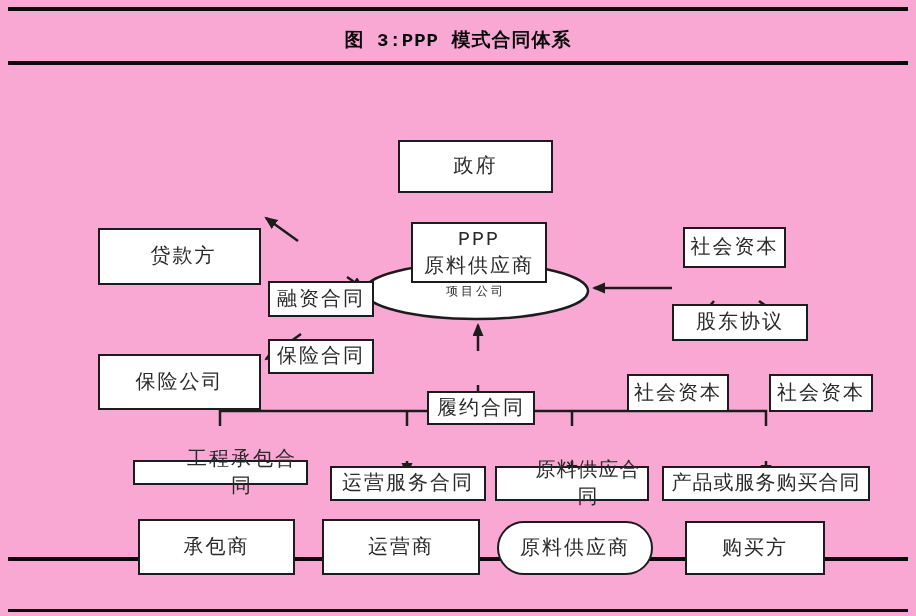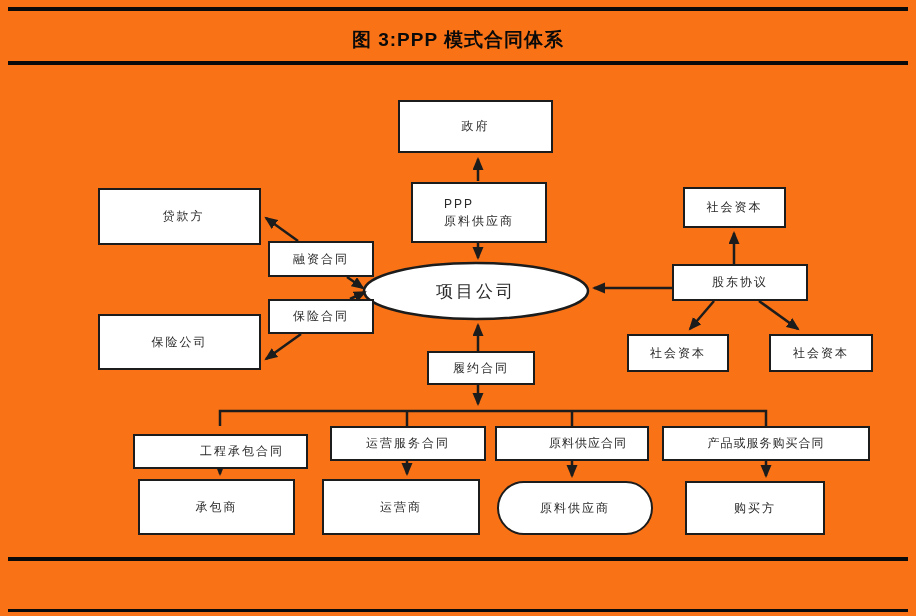--- a/index.html
+++ b/index.html
@@ -1,21 +1,21 @@
 <!DOCTYPE html>
 <html><head>
 <meta charset="utf-8">
 <style>
   html, body { margin: 0; padding: 0; background: #ffffff; }
   .figure {
     position: relative;
     width: 916px;
     height: 616px;
-    background: #f97316;
-    font-family: Liberation Sans, sans-serif;
+    background: #f9a8d4;
+    font-family: Liberation Mono, monospace;
     color: #1c1c1c;
     overflow: hidden;
   }
   .rule {
     position: absolute;
     left: 8px;
     right: 8px;
     background: #0a0a0a;
   }
   .figure-title {
@@ -29,35 +29,36 @@
     color: #0a0a0a;
   }
   .node {
     position: absolute;
     box-sizing: border-box;
     border: 2.5px solid #1c1c1c;
     background: #ffffff;
     display: flex;
     align-items: center;
     justify-content: center;
-    text-align: left;
-    font-size: 12px;
+    text-align: center;
+    font-size: 20px;
     letter-spacing: 2px;
     color: #2a2a2a;
     line-height: 1.35;
+    margin-top: 40px;
   }
   .node.thin { border-width: 2px; }
   .ellipse-label {
     position: absolute;
     left: 364px; top: 263px;
     width: 224px; height: 56px;
     display: flex;
     align-items: center;
     justify-content: center;
-    font-size: 17px;
+    font-size: 12px;
     letter-spacing: 3px;
     color: #2a2a2a;
   }
   svg.wires { position: absolute; left: 0; top: 0; pointer-events: none; }
   .source-note {
     position: absolute;
     left: 58px;
     top: 571px;
     font-size: 16px;
     font-weight: bold;
@@ -130,21 +131,21 @@
   <div class="node" style="left:683px; top:187px; width:103px; height:41px;">社会资本</div>
 
   <div class="node thin" style="left:672px; top:264px; width:136px; height:37px;">股东协议</div>
 
   <div class="node" style="left:627px; top:334px; width:102px; height:38px;">社会资本</div>
 
   <div class="node" style="left:769px; top:334px; width:104px; height:38px;">社会资本</div>
 
   <div class="node thin" style="left:427px; top:351px; width:108px; height:34px;">履约合同</div>
 
-  <div class="node" style="left:133px; top:434px; width:175px; height:35px;padding-left:43px;">工程承包合同</div>
+  <div class="node" style="left:133px; top:420px; width:175px; height:25px;padding-left:43px;">工程承包合同</div>
 
   <div class="node" style="left:330px; top:426px; width:156px; height:35px;">运营服务合同</div>
 
   <div class="node" style="left:495px; top:426px; width:154px; height:35px; letter-spacing:1px;padding-left:32px;">原料供应合同</div>
 
   <div class="node" style="left:662px; top:426px; width:208px; height:35px; letter-spacing:1px;">产品或服务购买合同</div>
 
   <div class="node" style="left:322px; top:479px; width:158px; height:56px;">运营商</div>
 
   <div class="node" style="left:138px; top:479px; width:157px; height:56px;">承包商</div>

